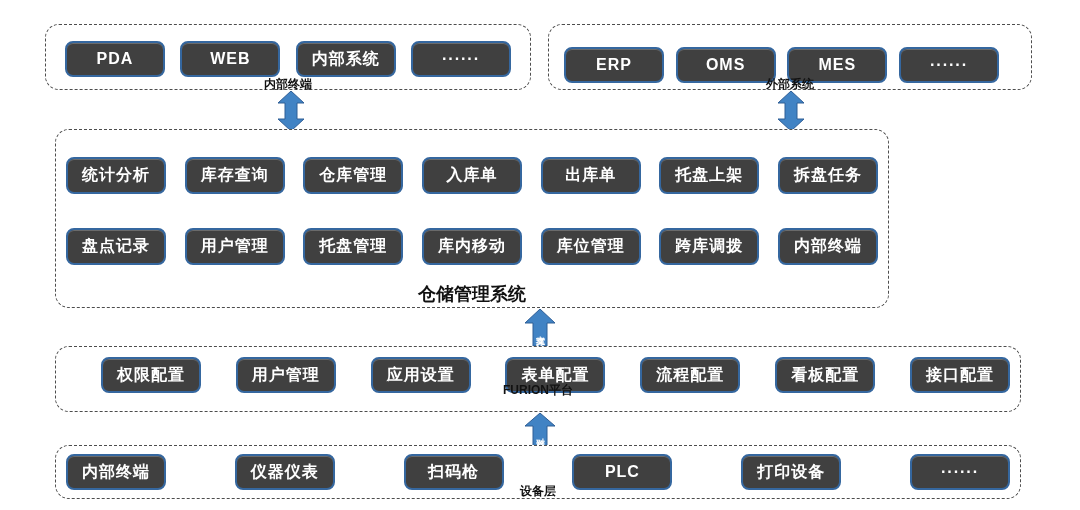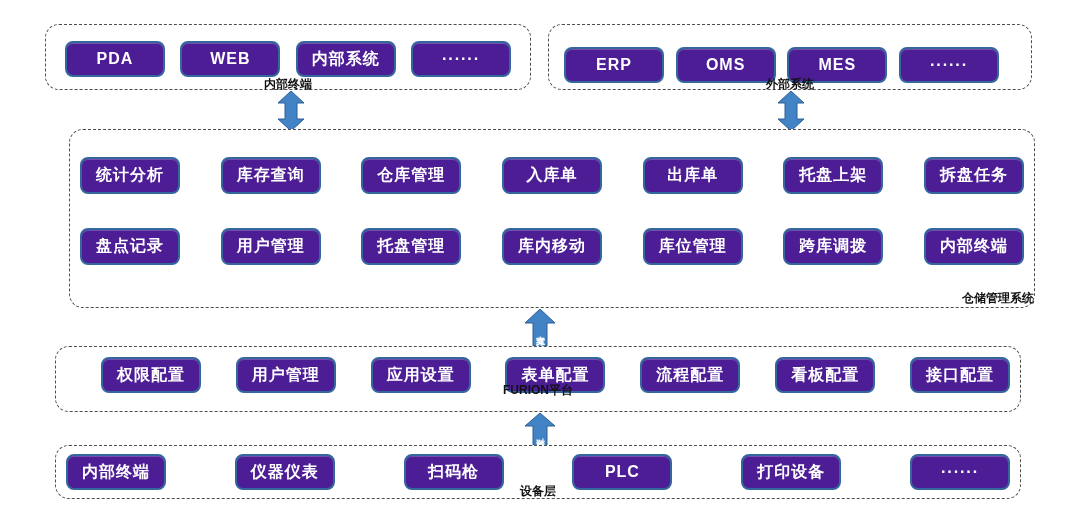--- a/index.html
+++ b/index.html
@@ -13,21 +13,21 @@
     position:absolute;
     border:1.5px dashed #4d4d4d;
     border-radius:14px;
     background:#ffffff;
   }
   .flex-row {
     position:absolute; display:flex;
     justify-content:space-between; align-items:center;
   }
   .btn {
-    background:#4c1d95;
+    background:#404040;
     border:2px solid #35679f;
     border-radius:8px;
     color:#ffffff;
     display:flex; align-items:center; justify-content:center;
     font-size:16px; font-weight:bold; letter-spacing:1px;
     width:100px; height:36px;
     box-shadow: inset 0 1px 0 rgba(255,255,255,0.22);
     white-space:nowrap;
     text-align:center;
   }
@@ -76,40 +76,40 @@
     <svg width="28" height="40" viewBox="0 0 28 40">
       <polygon points="14,0 27,12 20,12 20,28 27,28 14,40 1,28 8,28 8,12 1,12" fill="#4183c4" stroke="#2f5e96" stroke-width="1" stroke-linejoin="round"></polygon>
     </svg>
   </div>
   <div class="arrow-wrap" style="left:777px; top:91px;">
     <svg width="28" height="40" viewBox="0 0 28 40">
       <polygon points="14,0 27,12 20,12 20,28 27,28 14,40 1,28 8,28 8,12 1,12" fill="#4183c4" stroke="#2f5e96" stroke-width="1" stroke-linejoin="round"></polygon>
     </svg>
   </div>
 
-  <div class="dashed-box" style="left:69px; top:129px; width:966px; height:179px;">
+  <div class="dashed-box" style="left:55px; top:129px; width:834px; height:179px;">
     <div class="flex-row" style="left:10px; right:10px; top:27px; height:37px;">
       <div class="btn h37">统计分析</div>
       <div class="btn h37">库存查询</div>
       <div class="btn h37">仓库管理</div>
       <div class="btn h37">入库单</div>
       <div class="btn h37">出库单</div>
       <div class="btn h37">托盘上架</div>
       <div class="btn h37">拆盘任务</div>
     </div>
     <div class="flex-row" style="left:10px; right:10px; top:98px; height:37px;">
       <div class="btn h37">盘点记录</div>
       <div class="btn h37">用户管理</div>
       <div class="btn h37">托盘管理</div>
       <div class="btn h37">库内移动</div>
       <div class="btn h37">库位管理</div>
       <div class="btn h37">跨库调拨</div>
       <div class="btn h37">内部终端</div>
     </div>
-    <div class="box-label" style="bottom:2px; font-size:12px;text-align:right;">仓储管理系统</div>
+    <div class="box-label" style="bottom:2px; font-size:18px;">仓储管理系统</div>
   </div>
 
   <div class="arrow-wrap" style="left:524px; top:309px;">
     <svg width="32" height="37" viewBox="0 0 32 37">
       <polygon points="16,0 31,14 23,14 23,37 9,37 9,14 1,14" fill="#4183c4" stroke="#2f5e96" stroke-width="1" stroke-linejoin="round"></polygon>
     </svg>
     <span class="arrow-text">支撑</span>
   </div>
 
   <div class="dashed-box" style="left:55px; top:346px; width:966px; height:66px;">

